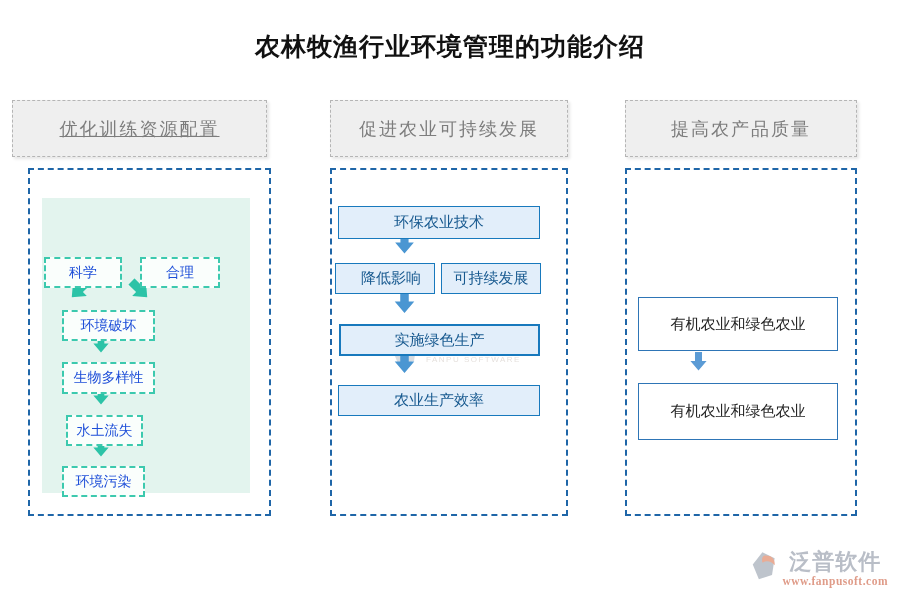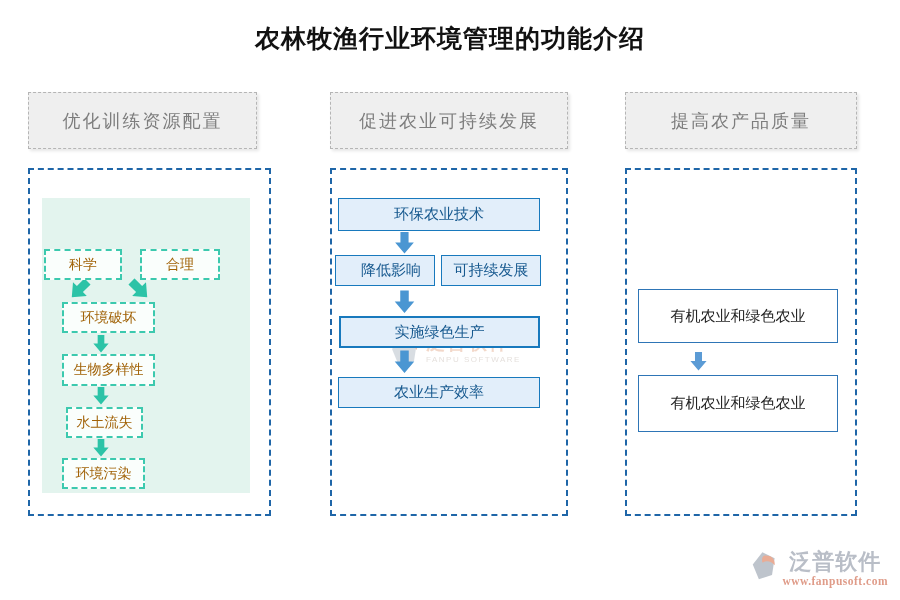--- a/index.html
+++ b/index.html
@@ -2,21 +2,21 @@
 <html><head>
 <meta charset="utf-8">
 <style>
   html,body{margin:0;padding:0;}
   body{
     width:900px;height:600px;position:relative;overflow:hidden;
     background:#ffffff;
     font-family:"Liberation Sans","DejaVu Sans",sans-serif;
   }
   .abs{position:absolute;box-sizing:border-box;}
-  .ctr{display:flex;align-items:center;justify-content:center;text-align:center;}
+  .ctr{display:flex;align-items:center;justify-content:center;text-align:center;margin-top:8px;}
 
   .title{
     left:0;top:20px;width:900px;height:36px;
     font-family:"Liberation Serif","DejaVu Serif",serif;
     font-weight:bold;font-size:25px;color:#111;letter-spacing:1px;
   }
 
   .hdr{
     top:92px;height:57px;
     background:#efefef;border:1px dashed #b5b5b5;
@@ -31,21 +31,21 @@
     z-index:1;
   }
 
   .green-panel{
     left:42px;top:198px;width:208px;height:295px;
     background:#e3f4ee;z-index:1;
   }
 
   .tealbox{
     border:2px dashed #3cc9ae;background:#fafefc;
-    color:#a16207;font-size:14px;z-index:3;
+    color:#1d4ed8;font-size:14px;z-index:3;
   }
 
   .bluebox{
     border:1.5px solid #1879bd;background:#e2eefa;
     color:#17598f;font-size:15px;z-index:3;
   }
   .bluebox.thick{border-width:2px;}
 
   .whitebox{
     border:1.5px solid #2e75b6;background:#ffffff;
@@ -73,21 +73,21 @@
   .footer-logo .fl-url{
     font-family:"Liberation Serif","DejaVu Serif",serif;
     font-size:11.5px;font-weight:bold;color:#cc5f41;letter-spacing:0.5px;margin-top:1px;
   }
 </style>
 </head>
 <body>
 
 <div class="abs title ctr">农林牧渔行业环境管理的功能介绍</div>
 
-<div class="abs hdr ctr" style="left:28px;width:229px;">优化训练资源配置</div>
+<div class="abs hdr ctr" style="left:12px;width:255px;text-decoration:underline;">优化训练资源配置</div>
 <div class="abs hdr ctr" style="left:330px;width:238px;">促进农业可持续发展</div>
 <div class="abs hdr ctr" style="left:625px;width:232px;">提高农产品质量</div>
 
 <div class="abs col-outline" style="left:28px;width:243px;"></div>
 <div class="abs col-outline" style="left:330px;width:238px;"></div>
 <div class="abs col-outline" style="left:625px;width:232px;"></div>
 
 <div class="abs green-panel"></div>
 
 <div class="abs tealbox ctr" style="left:44px;top:249px;width:78px;height:31px;">科学</div>

